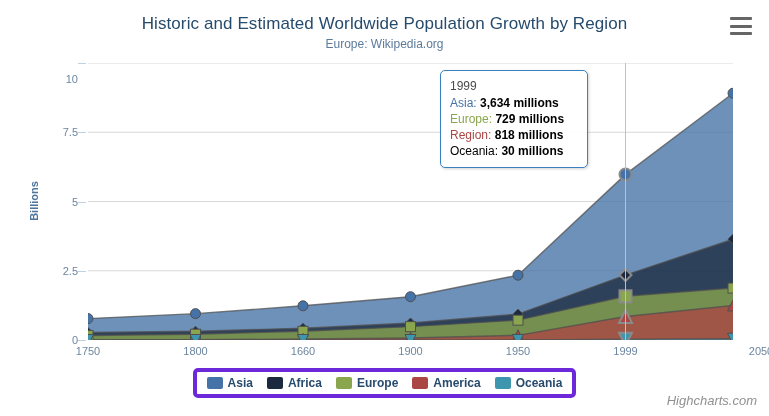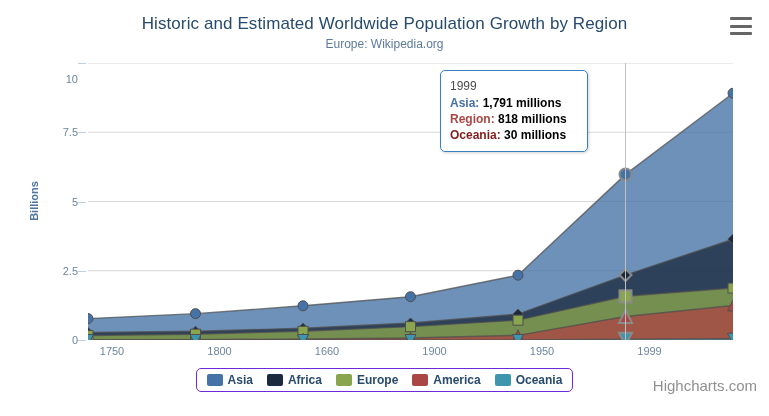--- a/index.html
+++ b/index.html
@@ -80,32 +80,31 @@
     color: #4d759e;
     white-space: nowrap;
   }
   .x-label {
     position: absolute;
     top: 345px;
     transform: translateX(-50%);
     font-size: 11px;
     color: #6d869f;
     white-space: nowrap;
-    margin-left: 24px;
   }
   
   .legend {
     position: absolute;
     left: 0; top: 368px; width: 769px;
     display: flex; justify-content: center; align-items: center;
     gap: 0px;
   }
   .legend-inner {
     display: flex; align-items: center;
-    border: 1px solid #6d28d9;
+    border: 4px solid #6d28d9;
     border-radius: 5px;
     background: #ffffff;
     padding: 4px 10px;
     gap: 14px;
     justify-content: flex-end;
   }
   .legend-item {
     display: flex; align-items: center; gap: 5px;
     cursor: pointer;
   }
@@ -113,41 +112,42 @@
     width: 16px; height: 12px; border-radius: 2px;
     display: inline-block;
   }
   .legend-text {
     font-size: 12px; font-weight: bold; color: #274b6d;
     white-space: nowrap;
   }
   
   .credits {
     position: absolute;
-    right: 12px; bottom: 22px;
-    font-size: 15px; color: #909090;
+    right: 12px; bottom: 8px;
+    font-size: 13px; color: #909090;
     cursor: pointer;
+    font-style: italic;
   }
   
   .tooltip {
     position: absolute;
     left: 440px; top: 70px;
     min-width: 148px;
     background: rgba(255,255,255,0.93);
     border: 1px solid #3a81bf;
     border-radius: 5px;
     padding: 7px 9px 8px 9px;
     box-shadow: 1px 1px 3px rgba(0,0,0,0.18);
     font-size: 12px;
     line-height: 16px;
     white-space: nowrap;
   }
   .tt-header { color: #4a4a4a; font-size: 12px; padding-bottom: 1px; }
   .tt-row { font-size: 12px; }
-  .tt-name { font-weight: bold; }
+  .tt-name { font-weight: normal; }
   .tt-value { color: #000000; font-weight: bold; }
 </style>
 </head>
 <body>
 
 <div id="chart-root">
 
   <div class="chart-title">Historic and Estimated Worldwide Population Growth by Region</div>
   <div class="chart-subtitle">Europe: Wikipedia.org</div>
 
@@ -234,23 +234,24 @@
       <div class="x-label" style="left: 303px;">1660</div>
       <div class="x-label" style="left: 410.5px;">1900</div>
       <div class="x-label" style="left: 518px;">1950</div>
       <div class="x-label" style="left: 625.5px;">1999</div>
       <div class="x-label" style="left: 761px;">2050</div>
     </div>
 
   <div class="tooltip">
     <div class="tt-header">1999</div>
     <div id="tooltip-rows">
-        <div class="tt-row"><span class="tt-name" style="color: rgb(69, 114, 167);">Asia: </span><span class="tt-value">1,791 millions</span></div>
+        <div class="tt-row"><span class="tt-name" style="color: rgb(69, 114, 167);">Asia: </span><span class="tt-value">3,634 millions</span></div>
+        <div class="tt-row"><span class="tt-name" style="color: rgb(137, 165, 78);">Europe: </span><span class="tt-value">729 millions</span></div>
         <div class="tt-row"><span class="tt-name" style="color: rgb(170, 70, 67);">Region: </span><span class="tt-value">818 millions</span></div>
-        <div class="tt-row"><span class="tt-name" style="color: #7f1d1d;">Oceania: </span><span class="tt-value">30 millions</span></div>
+        <div class="tt-row"><span class="tt-name" style="color: #000000;">Oceania: </span><span class="tt-value">30 millions</span></div>
       </div>
   </div>
 
   <div class="legend">
     <div class="legend-inner" id="legend-inner">
         <div class="legend-item">
           <span class="legend-swatch" style="background: rgb(69, 114, 167);"></span>
           <span class="legend-text">Asia</span>
         </div>
         <div class="legend-item">

